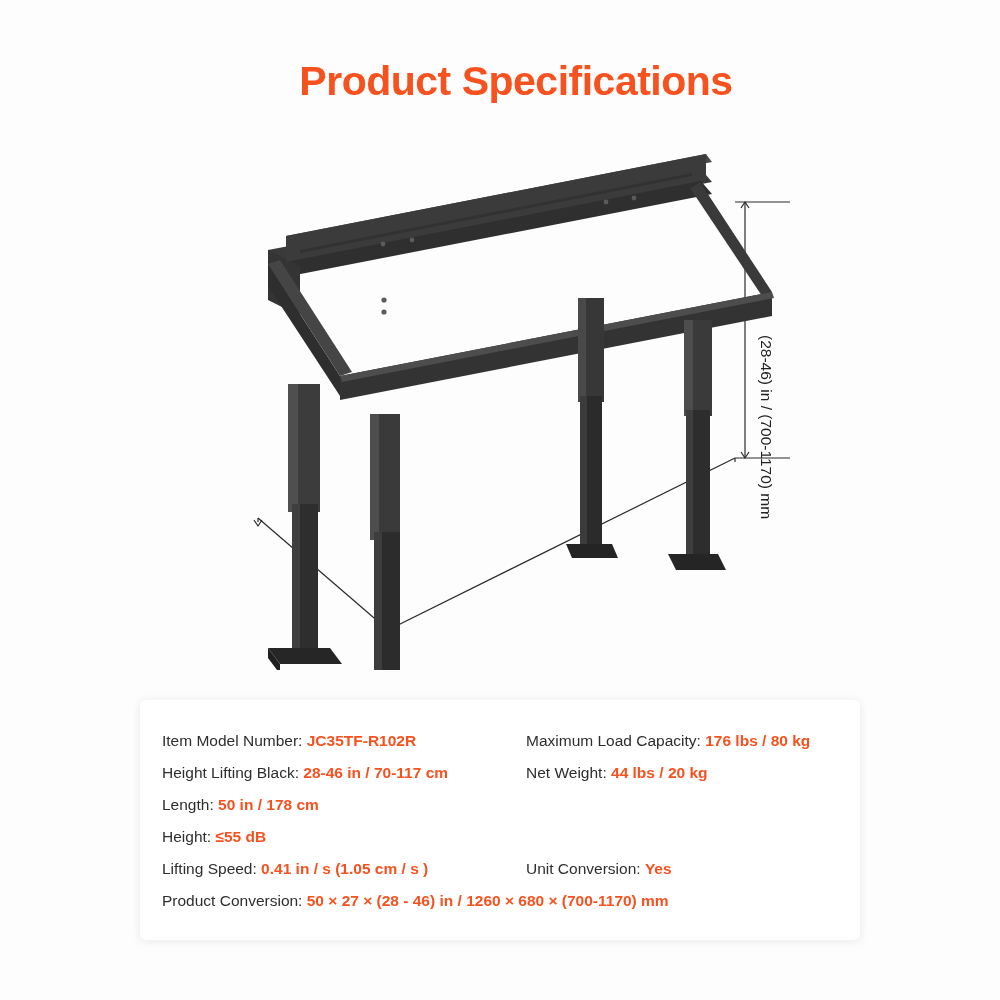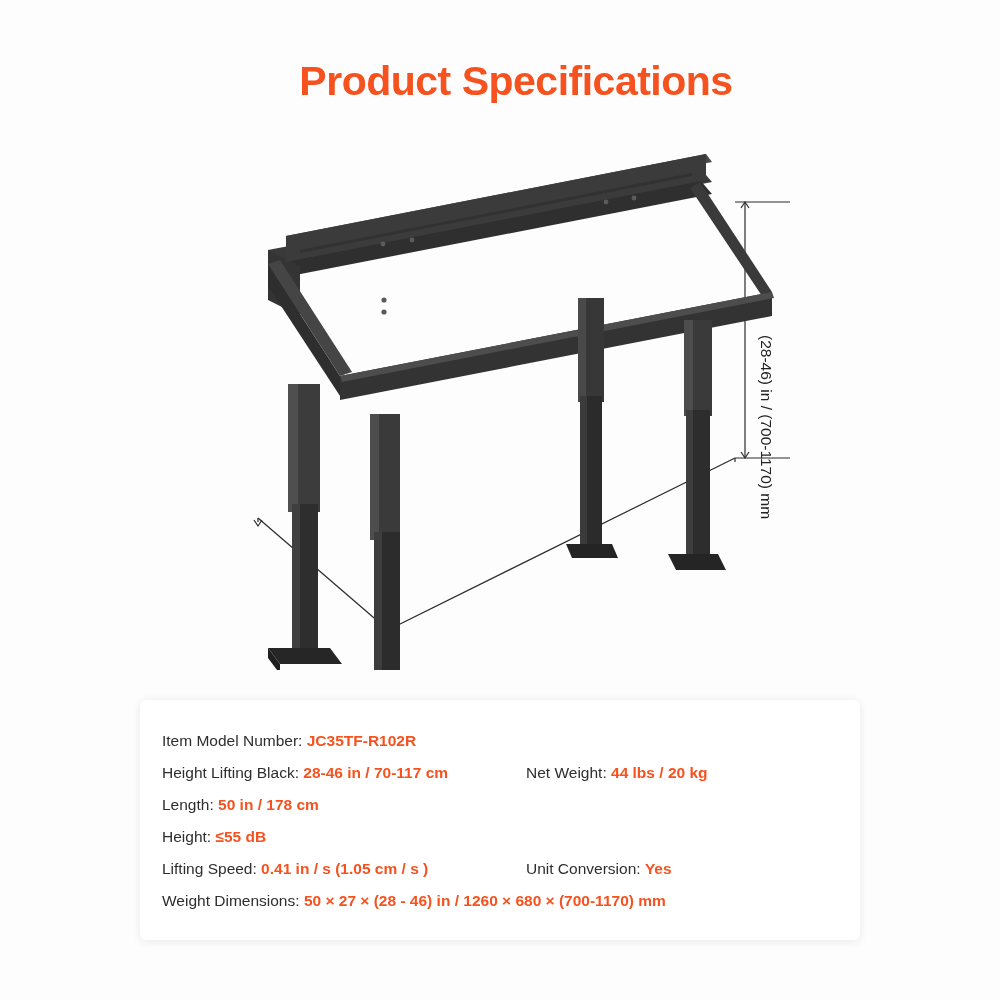--- a/index.html
+++ b/index.html
@@ -208,20 +208,24 @@
   </div>
 
   <div class="spec-panel">
     <div class="spec-grid">
 
       <div class="spec-row">
         <div class="spec-cell left">
           <span>Item Model Number:</span>
           <span class="spec-val">JC35TF-R102R</span>
         </div>
+        <div class="spec-cell right">
+          <span>Maximum Load Capacity:</span>
+          <span class="spec-val">176 lbs / 80 kg</span>
+        </div>
       </div>
 
       <div class="spec-row">
         <div class="spec-cell left">
           <span>Height Lifting Black:</span>
           <span class="spec-val">28-46 in / 70-117 cm</span>
         </div>
         <div class="spec-cell right">
           <span>Net Weight:</span>
           <span class="spec-val">44 lbs / 20 kg</span>
@@ -248,21 +252,21 @@
           <span class="spec-val">0.41 in / s (1.05 cm / s )</span>
         </div>
         <div class="spec-cell right">
           <span>Unit Conversion:</span>
           <span class="spec-val">Yes</span>
         </div>
       </div>
 
       <div class="spec-row">
         <div class="spec-cell full">
-          <span>Weight Dimensions:</span>
+          <span>Product Conversion:</span>
           <span class="spec-val">50 × 27 × (28 - 46) in / 1260 × 680 × (700-1170) mm</span>
         </div>
       </div>
 
     </div>
   </div>
 
 </div>
 
 </body></html>

